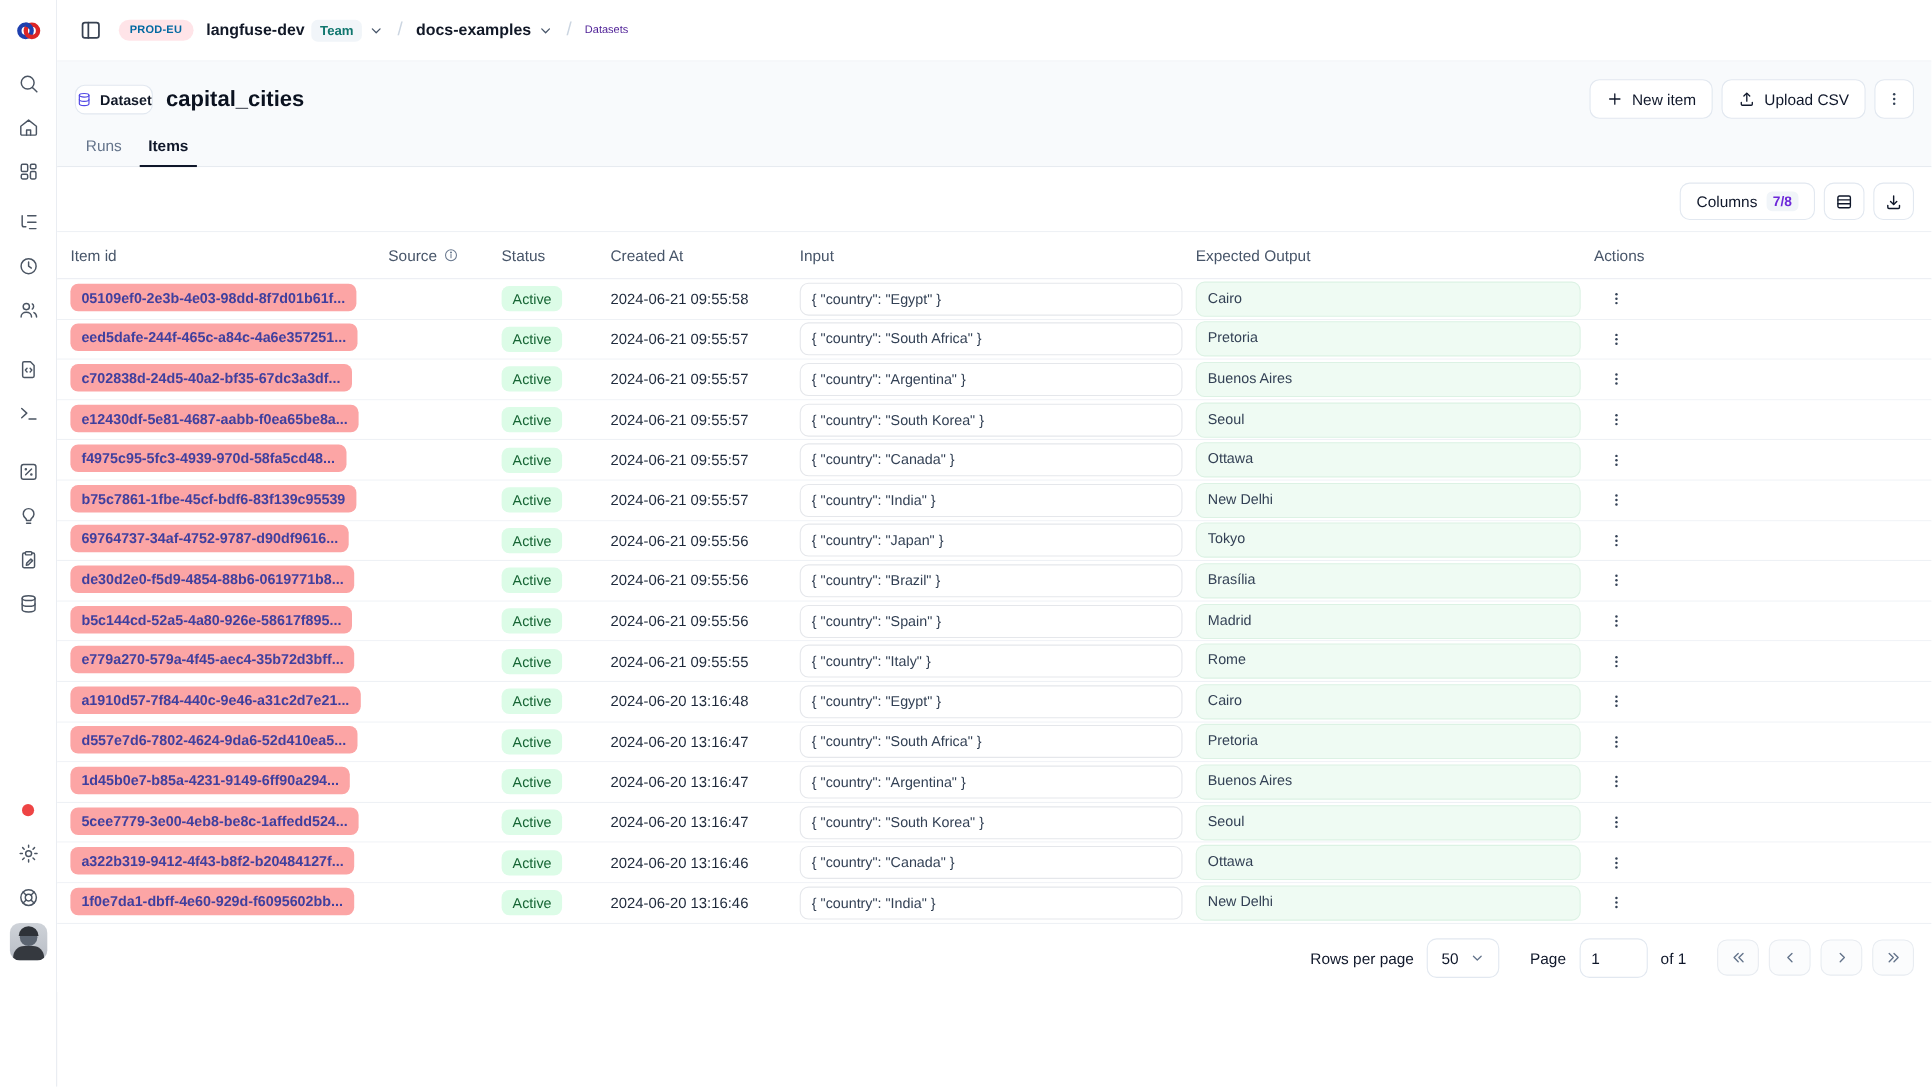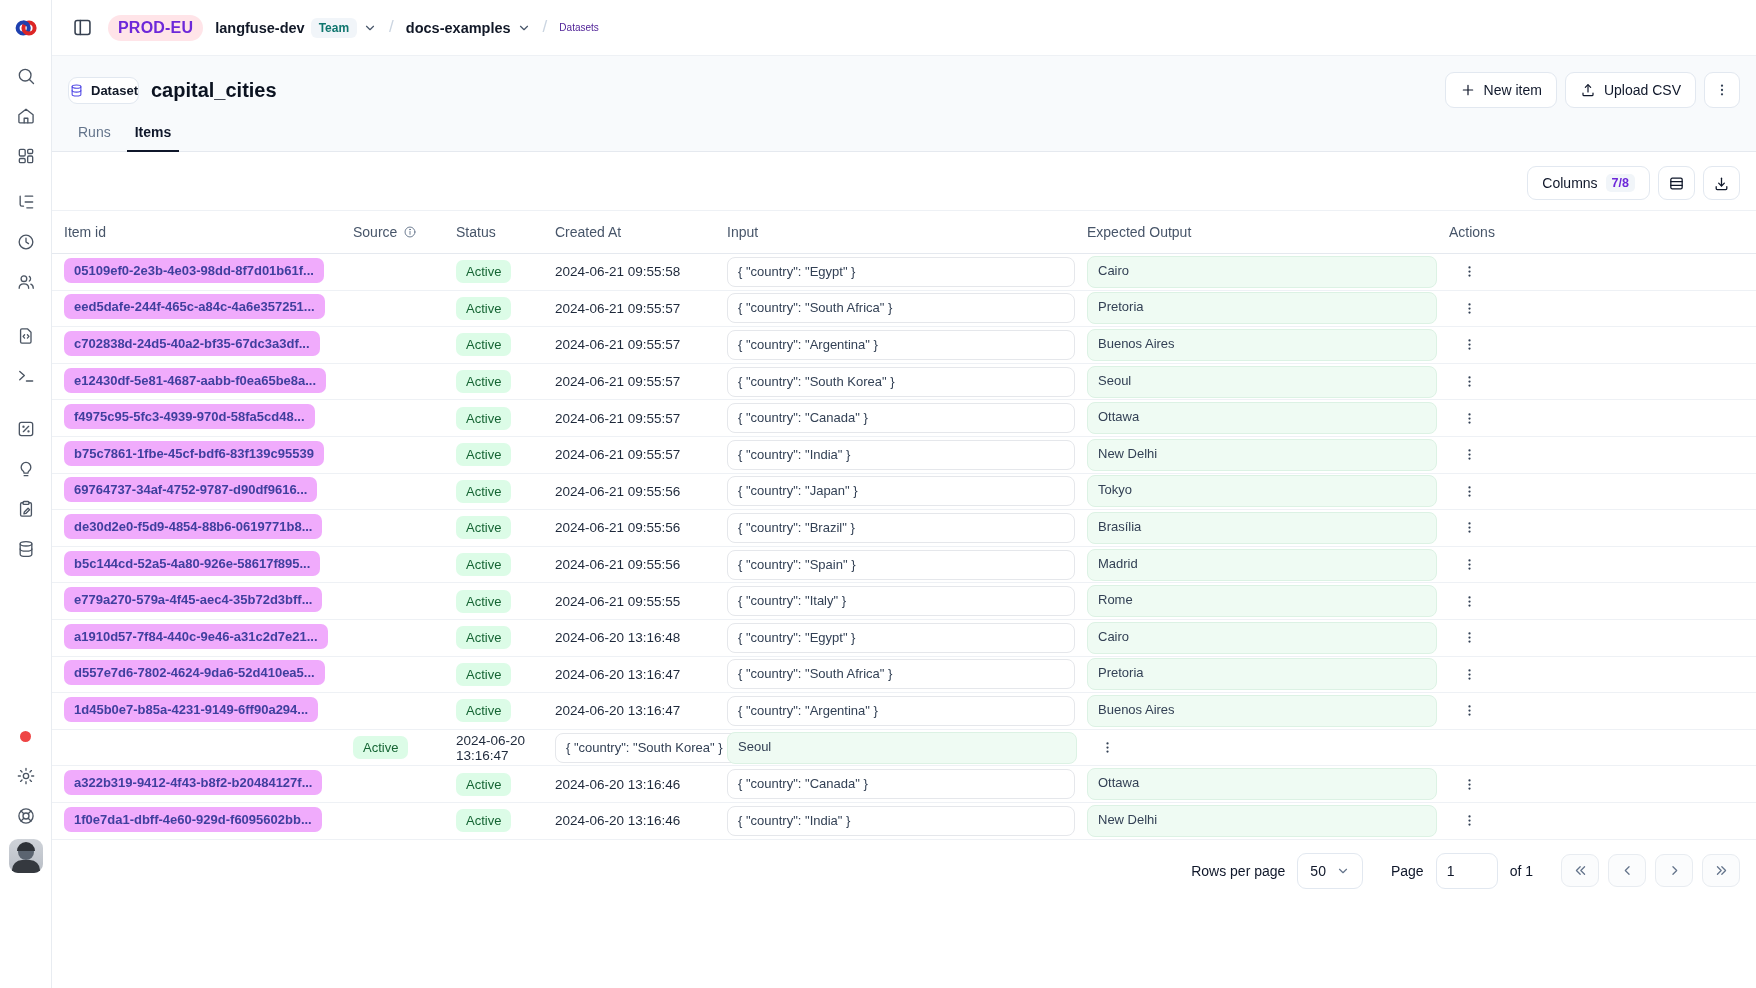--- a/index.html
+++ b/index.html
@@ -31,21 +31,21 @@
 
   
   .main { flex:1 1 auto; display:flex; flex-direction:column; min-width:0; }
 
   .topbar {
     height:56px; flex:0 0 56px; display:flex; align-items:center; gap:12px;
     padding:0 16px; background:#fff; border-bottom:1px solid #eef1f5;
   }
   .panel-toggle { display:flex; align-items:center; justify-content:center; width:28px; height:28px; cursor:pointer; }
   .env-badge {
-    background:#ffe4e8; color:#6d28d9; font-size:16px; font-weight:700;
+    background:#ffe4e8; color:#0369a1; font-size:10px; font-weight:700;
     padding:4px 10px; border-radius:999px; letter-spacing:.2px;
   }
   .org-name { font-weight:700; color:#111827; font-size:14.5px; }
   .type-pill { background:#f1f5f9; color:#0f766e; font-size:12px; font-weight:600; padding:3px 8px; border-radius:6px; }
   .crumb-sep { color:#cbd5e1; font-size:17px; font-weight:400; transform:translateY(-1px); }
   .crumb-trigger { display:flex; align-items:center; gap:6px; cursor:pointer; }
   .project-name { font-weight:600; color:#111827; font-size:14.5px; }
   .section-name { color:#4c1d95; font-size:10px; font-weight:500; }
   .chev { width:14px; height:14px; stroke:#475569; fill:none; stroke-width:2; stroke-linecap:round; stroke-linejoin:round; }
 
@@ -80,21 +80,21 @@
   .icon-btn { width:37px; height:34px; padding:0; justify-content:center; }
 
   
   .tgrid-cols { display:grid; grid-template-columns:289px 103px 99px 172px 360px 362px 1fr; align-items:center; }
   .thead { height:44px; padding-left:12px; padding-right:16px; border-top:1px solid #eef1f5; border-bottom:1px solid #e5e9ef; color:#475569; font-size:14px; font-weight:500; background:#fff; }
   .th { display:flex; align-items:center; gap:6px; }
   .info-icn { width:14px; height:14px; stroke:#64748b; fill:none; stroke-width:1.6; stroke-linecap:round; }
   .trow { height:36.6px; padding-left:12px; padding-right:16px; border-bottom:1px solid #eef1f5; background:#fff; }
   .id-pill {
     display:inline-block; max-width:281px; overflow:hidden; white-space:nowrap;
-    background:#f0abfc; color:#3f3f9e; font-size:13px; font-weight:600;
+    background:#fca5a5; color:#3f3f9e; font-size:13px; font-weight:600;
     padding:5px 10px; border-radius:7px; cursor:pointer;
   }
   .status-pill { display:inline-block; background:#dcfce7; color:#166534; font-size:13px; font-weight:500; padding:4px 10px; border-radius:7px; }
   .created { color:#1e293b; font-size:13.5px; }
   .input-box {
     width:348px; height:30px; line-height:28px; padding:0 10px; background:#fff;
     border:1px solid #e5e7eb; border-radius:8px; font-size:13px; color:#334155;
     white-space:nowrap; overflow:hidden; cursor:pointer;
   }
   .expected-box {
@@ -634,20 +634,21 @@
             <span class="row-kebab">
           <svg class="kebab-svg" viewBox="0 0 24 24" style="width:15px;height:15px">
                 <circle cx="12" cy="5.5" r="1.8"></circle>
                 <circle cx="12" cy="12" r="1.8"></circle>
                 <circle cx="12" cy="18.5" r="1.8"></circle>
               </svg>
         </span>
           </div>
       </div>
         <div class="tgrid-cols trow">
+        <div><span class="id-pill">5cee7779-3e00-4eb8-be8c-1affedd524...</span></div>
         <div></div>
         <div><span class="status-pill">Active</span></div>
         <div class="created">2024-06-20 13:16:47</div>
         <div>
             <div class="input-box">{ "country": "South Korea" }</div>
           </div>
         <div>
             <div class="expected-box">Seoul</div>
           </div>
         <div>

